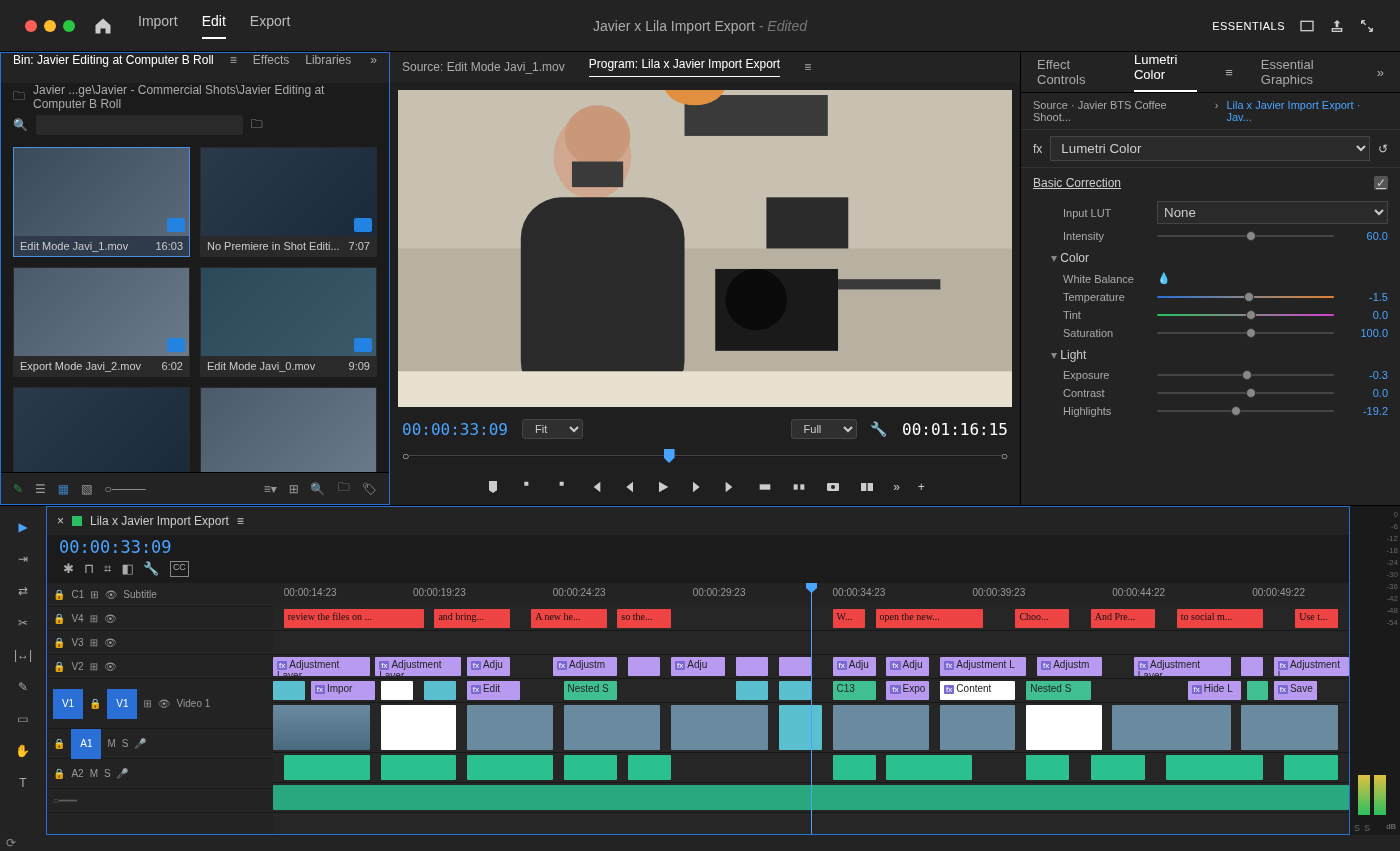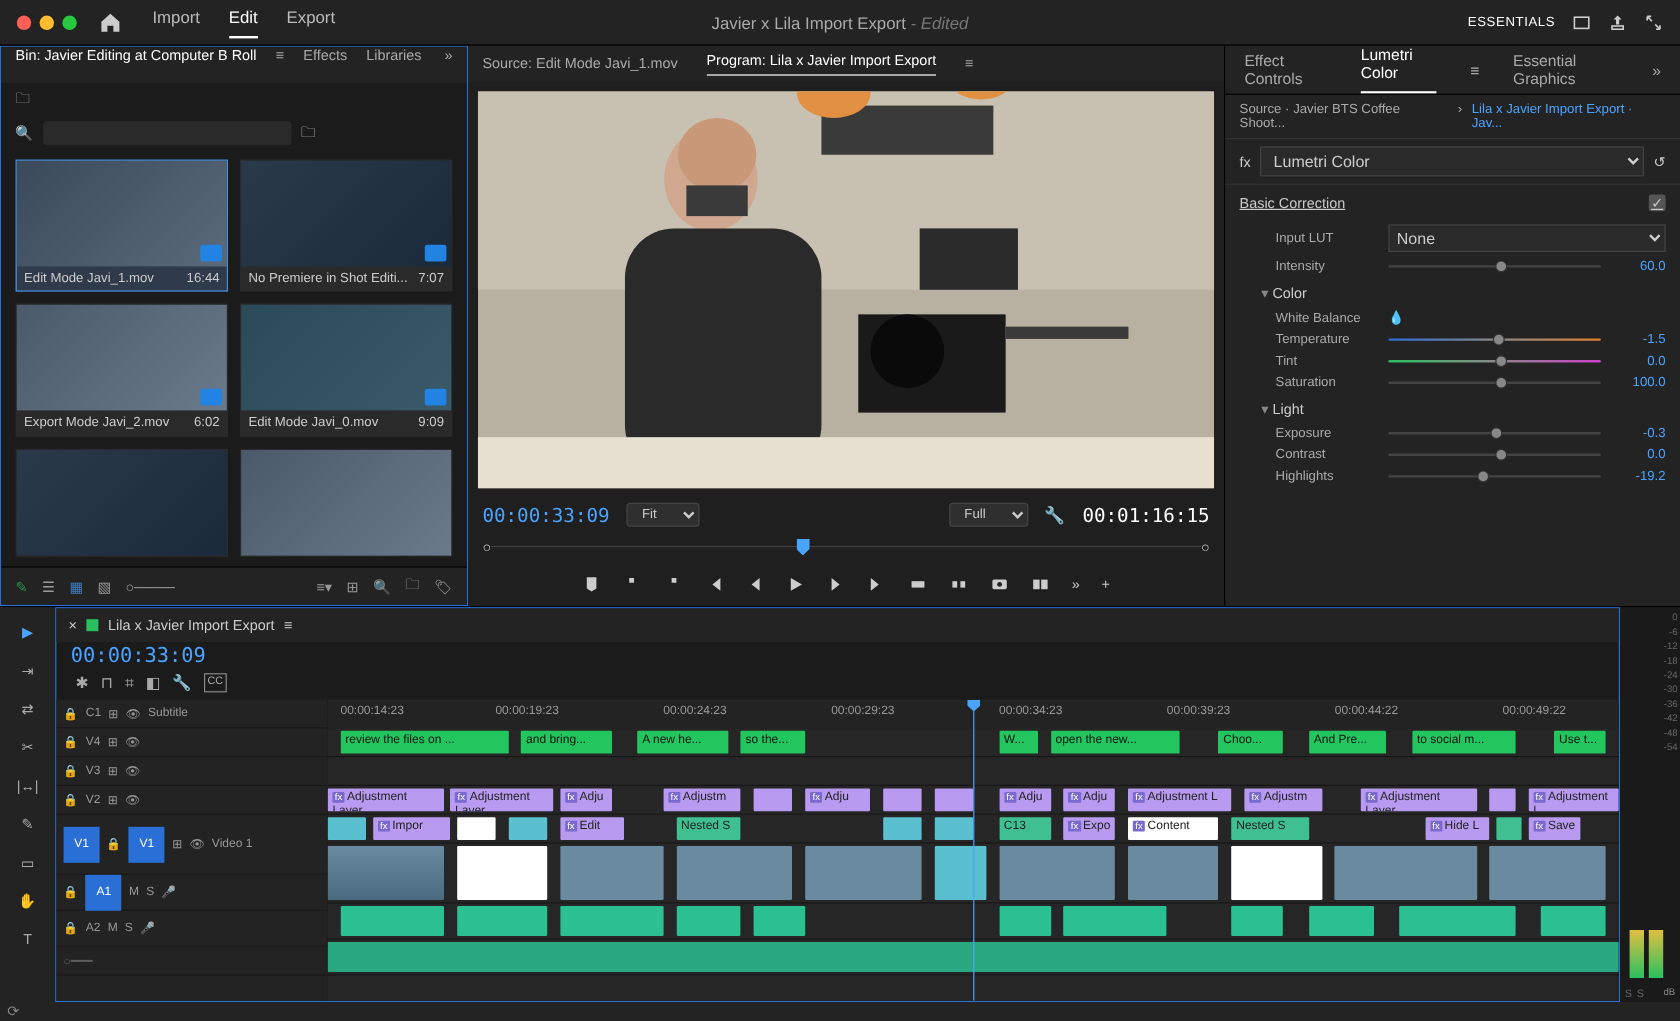--- a/index.html
+++ b/index.html
@@ -1,20 +1,20 @@
 <!DOCTYPE html>
 <html><head>
 <meta charset="utf-8">
 <style>
 * { margin:0; padding:0; box-sizing:border-box; font-family:-apple-system,"Segoe UI",Arial,sans-serif; }
 html,body { width:1400px; height:851px; background:#1b1b1b; color:#ccc; overflow:hidden; font-size:12px; }
 .app { display:flex; flex-direction:column; width:100%; height:100%; }
 
 
-.titlebar { height:38px; background:#232323; display:flex; align-items:center; padding:0 14px; border-bottom:1px solid #000; position:relative; }
+.titlebar { height:52px; background:#232323; display:flex; align-items:center; padding:0 25px; border-bottom:1px solid #000; position:relative; }
 .traffic { display:flex; gap:7px; margin-right:18px; }
 .traffic span { width:12px; height:12px; border-radius:50%; }
 .t-red { background:#ff5f57; } .t-yel { background:#febc2e; } .t-grn { background:#28c840; }
 .home-icon { width:20px; height:20px; fill:#ccc; margin-right:25px; cursor:pointer; }
 .menu-tabs { display:flex; gap:24px; }
 .menu-tabs a { color:#bbb; cursor:pointer; font-size:14px; }
 .menu-tabs a.active { color:#fff; border-bottom:2px solid #fff; padding-bottom:8px; }
 .project-title { position:absolute; left:50%; transform:translateX(-50%); color:#aaa; font-size:14px;text-align:center; }
 .project-title .edited { color:#777; font-style:italic; }
 .titlebar-right { margin-left:auto; display:flex; align-items:center; gap:14px; color:#fff; }
@@ -107,21 +107,21 @@
 .tl-tracks { flex:1; position:relative; overflow:hidden; background:#1f1f1f; }
 .ruler { height:24px; background:#232323; position:relative; display:flex; font-size:10px; color:#999; }
 .ruler .tick { position:absolute; top:4px; }
 .playhead { position:absolute; top:0; bottom:0; width:1px; background:#4aa3ff; left:50%; z-index:5; }
 .playhead::before { content:""; position:absolute; top:0; left:-5px; width:11px; height:10px; background:#4aa3ff; clip-path:polygon(0 0,100% 0,100% 50%,50% 100%,0 50%); }
 .track { position:relative; border-bottom:1px solid #171717; background:#262626; }
 .track.h24 { height:24px; }
 .track.h50 { height:50px; }
 .track.h30 { height:30px; }
 .clip-block { position:absolute; top:2px; bottom:2px; border-radius:1px; overflow:hidden; font-size:10px; padding:2px 4px; color:#222; }
-.c-sub { background:#22c55e; color:#111; }
+.c-sub { background:#ef4444; color:#111;font-family:Liberation Serif, serif; }
 .c-adj { background:#b89af0; }
 .c-vid { background:#6a8aa0; }
 .c-vid2 { background:#ffffff; }
 .c-vid3 { background:#5ac0d0; }
 .c-nest { background:#40c090; }
 .c-aud { background:#2ac090; }
 .fx { background:#7a6ad0; color:#fff; font-size:8px; padding:0 2px; border-radius:1px; margin-right:2px; }
 .audio-meter { width:50px; background:#1a1a1a; display:flex; flex-direction:column; padding:4px 2px; font-size:8px; color:#666; gap:3px; align-items:flex-end; position:relative; }
 .audio-meter .tick { text-align:right; }
 .audio-meter .bar { position:absolute; bottom:20px; left:8px; width:12px; height:40px; background:linear-gradient(180deg,#e0c040,#2ac060); }
@@ -170,35 +170,36 @@
     <div class="col-left">
       <div class="panel-tabs">
         <span class="tab active">Bin: Javier Editing at Computer B Roll</span>
         <span>≡</span>
         <span class="tab">Effects</span>
         <span class="tab">Libraries</span>
         <span class="chev">»</span>
       </div>
       <div class="breadcrumb">
         <span>🗀</span>
+        <span>Javier ...ge\Javier - Commercial Shots\Javier Editing at Computer B Roll</span>
       </div>
       <div class="searchrow">
         <span>🔍</span>
         <input style="">
         <span>🗀</span>
         <span class="sel-count">1 of 11 items selected</span>
       </div>
       <div class="thumbs">
         <div class="clip selected">
           <div class="thumb">
               <span class="badge"></span>
             </div>
           <div class="meta">
               <span>Edit Mode Javi_1.mov</span>
-              <span>16:44</span>
+              <span>16:03</span>
             </div>
         </div>
         <div class="clip">
           <div class="thumb thumb2">
               <span class="badge"></span>
             </div>
           <div class="meta">
               <span>No Premiere in Shot Editi...</span>
               <span>7:07</span>
             </div>

